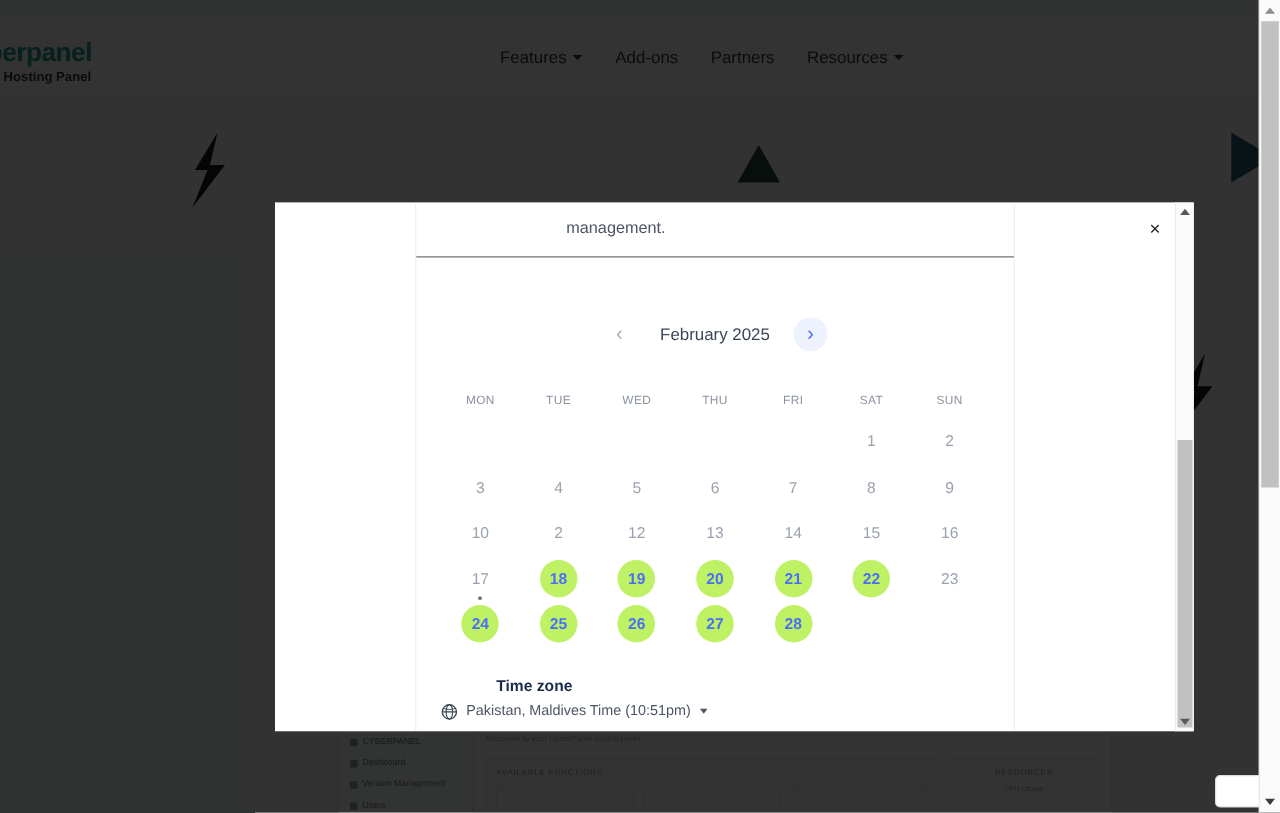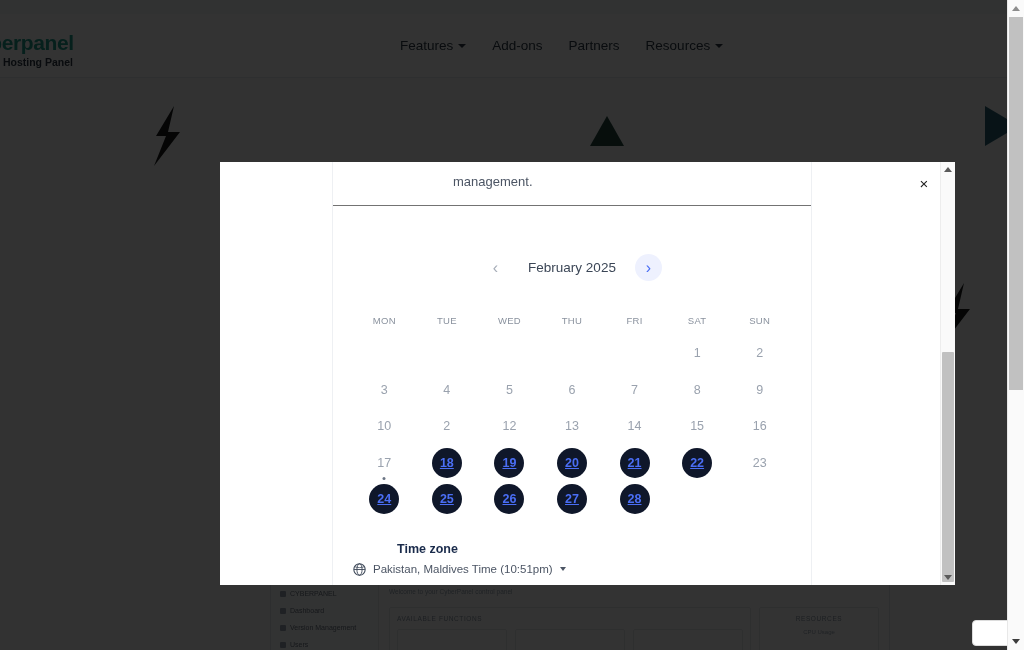--- a/index.html
+++ b/index.html
@@ -356,24 +356,23 @@
     border-radius: 50%;
     display: flex;
     align-items: center;
     justify-content: center;
     font-size: 12.5px;
     border: none;
     background: transparent;
     font-family: "Liberation Sans", sans-serif;
   }
   .day-btn.available {
-    background: #0f172a;
+    background: #bef264;
     color: #4a6ef5;
     font-weight: bold;
-    text-decoration: underline;
   }
   .day-btn.unavailable { color: #9aa2ae; }
   .day-btn.empty { background: transparent; }
   .today-dot {
     position: absolute;
     bottom: 1px;
     left: 50%;
     transform: translateX(-50%);
     width: 3px; height: 3px;
     border-radius: 50%;

